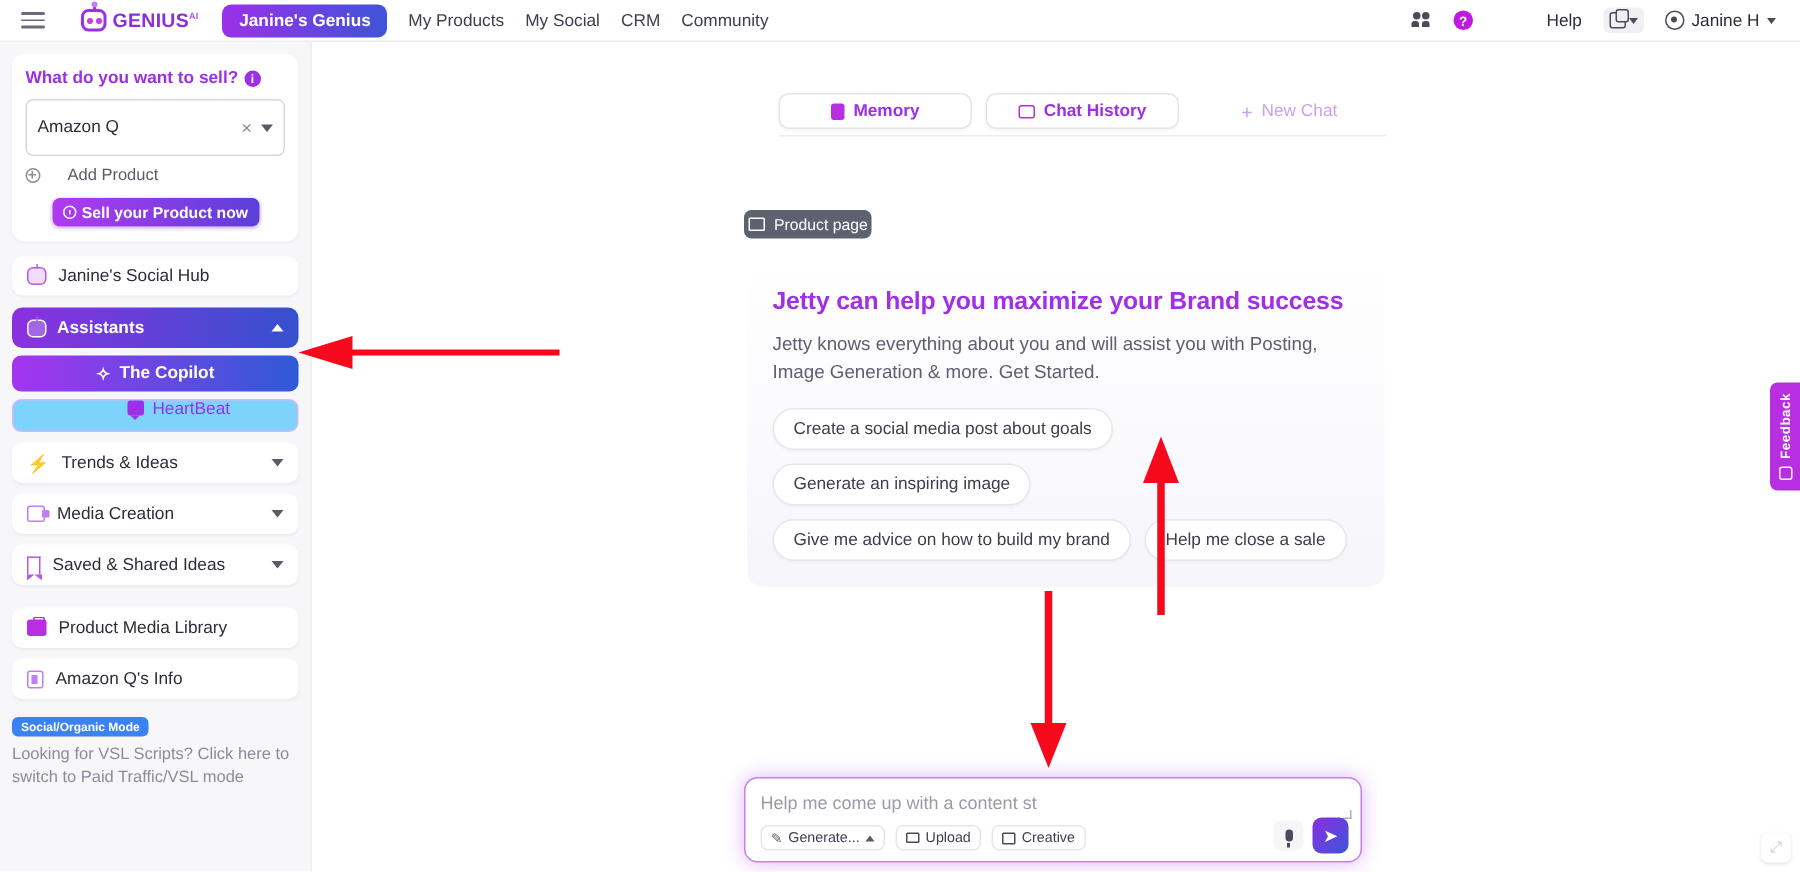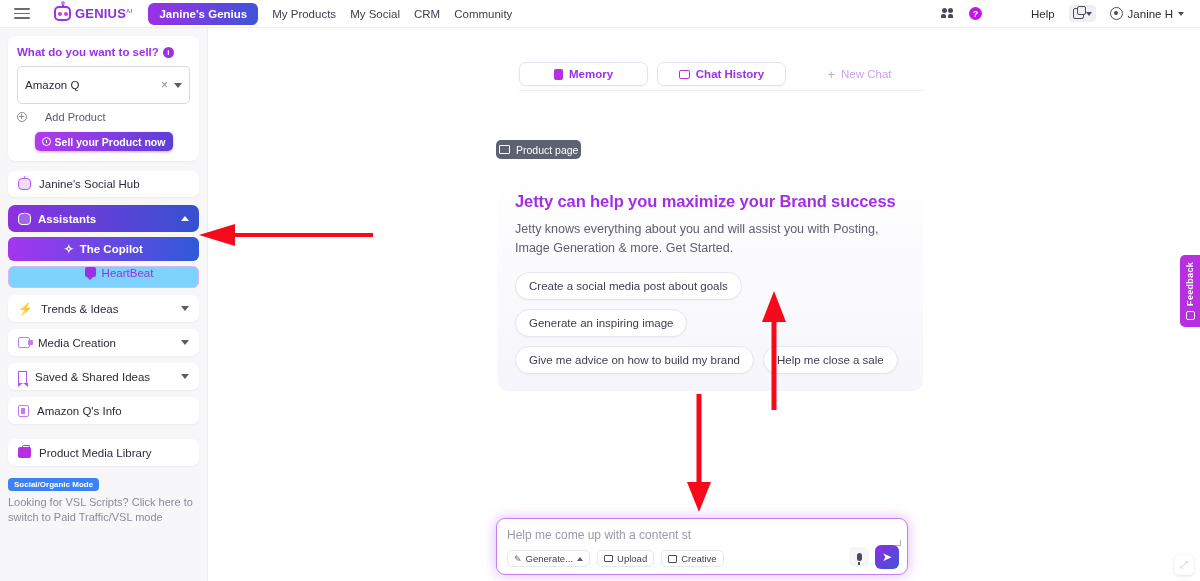--- a/index.html
+++ b/index.html
@@ -331,27 +331,27 @@
       <span class="media-ic"></span>
       <span>Media Creation</span>
       <span class="chev"></span>
     </div>
     <div class="navrow">
       <span class="bm-ic"></span>
       <span>Saved &amp; Shared Ideas</span>
       <span class="chev"></span>
     </div>
 
+    <div class="navrow" style="margin-top:15px">
+      <span class="pml-ic"></span>
+      <span>Product Media Library</span>
+    </div>
     <div class="navrow">
       <span class="info-ic"></span>
       <span>Amazon Q's Info</span>
-    </div>
-    <div class="navrow" style="margin-top:15px">
-      <span class="pml-ic"></span>
-      <span>Product Media Library</span>
     </div>
 
     <div class="modebadge">Social/Organic Mode</div>
     <div class="modetext">Looking for VSL Scripts? Click here to switch to Paid Traffic/VSL mode</div>
   </div>
 
   <div class="main">
 
     <div class="chattabs">
       <div class="ctab">

